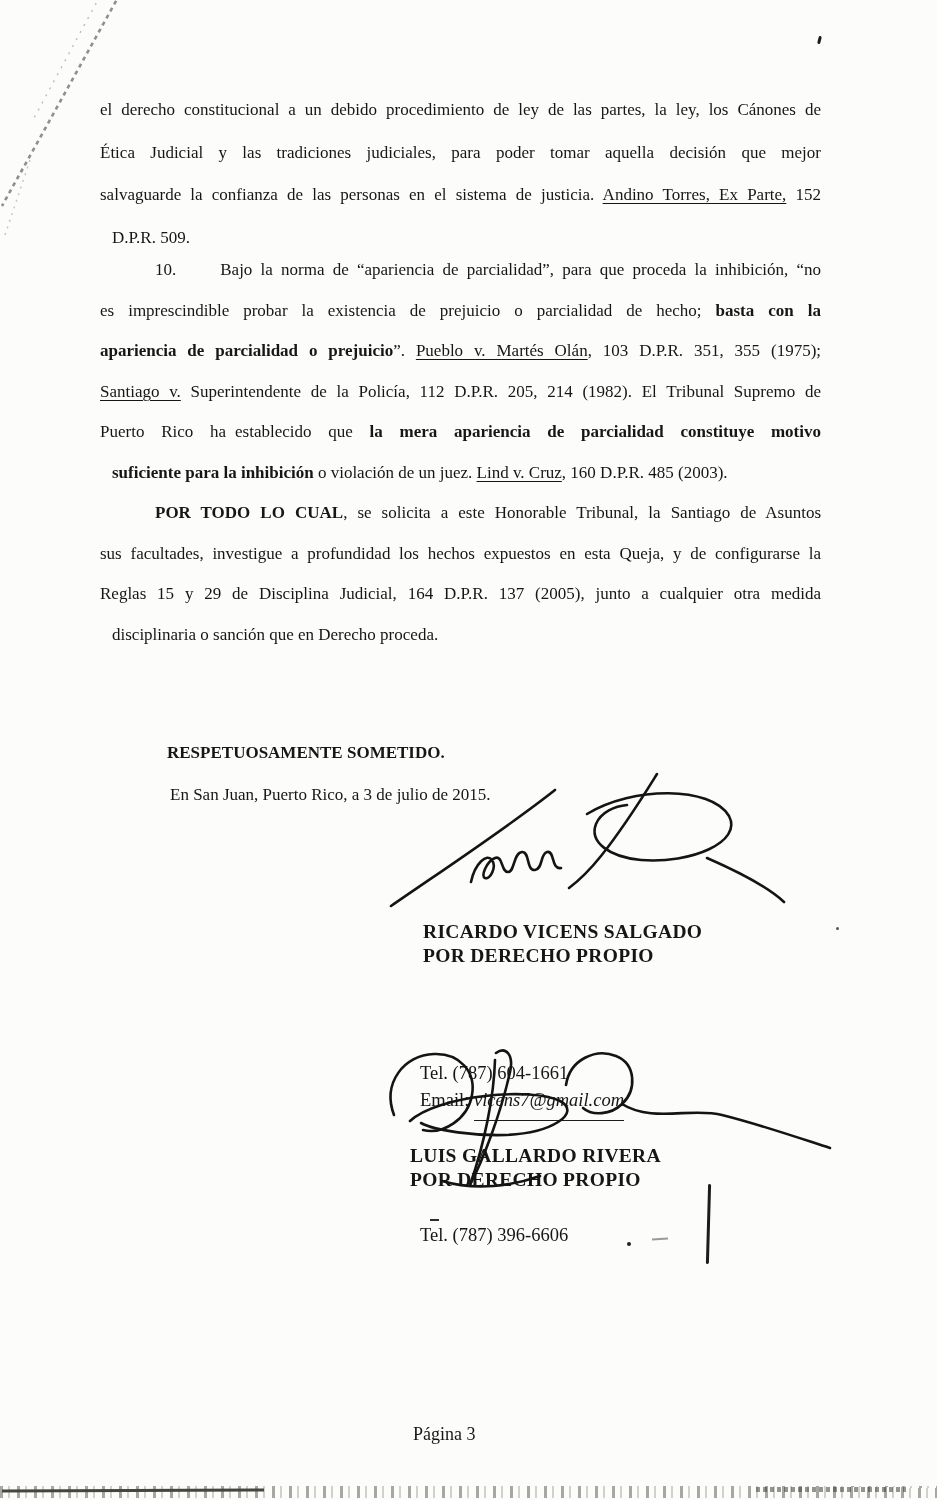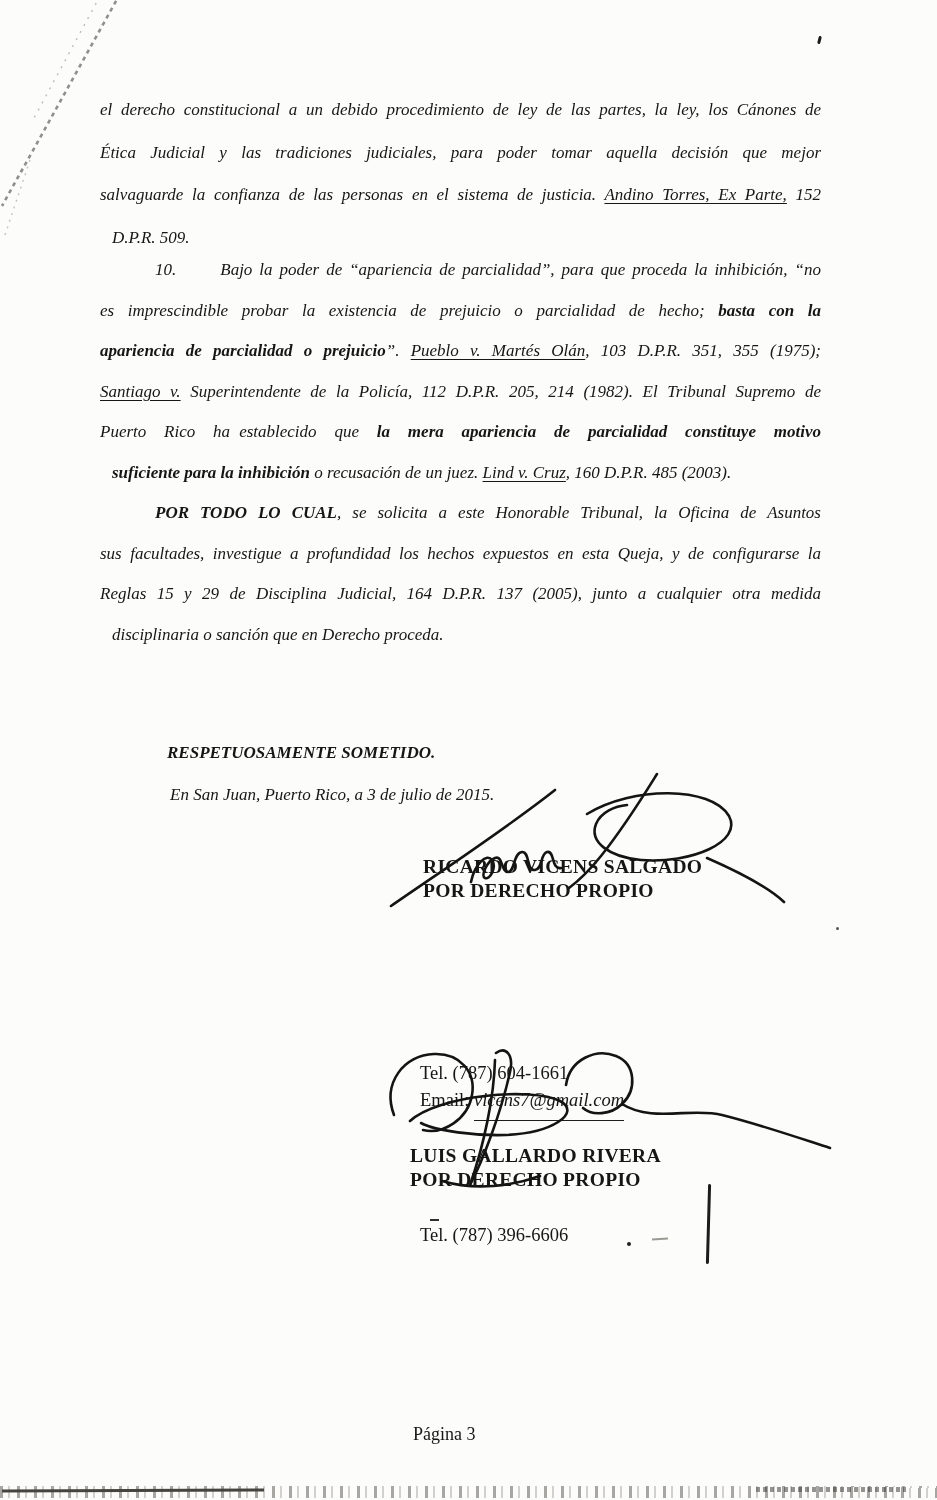--- a/index.html
+++ b/index.html
@@ -4,21 +4,21 @@
 <style>
   html,body { margin:0; padding:0; background:#e8e8e6; }
   .page {
     position:relative; width:937px; height:1500px; margin:0 auto;
     background:#fcfcfa; overflow:hidden;
     font-family:"Liberation Serif", serif; color:#161616;
   }
   .textcol { position:absolute; left:100px; width:721px; }
   .line {
     font-size:17px; line-height:40.5px; height:40.5px; overflow:hidden;
-    text-align:justify; text-align-last:justify;font-style:italic; -moz-text-align-last:justify;
+    text-align:justify; text-align-last:justify; -moz-text-align-last:justify;
   }
   .col-a .line { line-height:42.5px; height:42.5px; }
   .line.left { text-align:left; text-align-last:left;margin-left:12px; -moz-text-align-last:left; }
   .b { font-weight:bold; }
   .u { text-decoration:underline; text-underline-offset:3px; text-decoration-thickness:1.2px; }
   .indent { display:inline-block; width:55px; }
   .tab { display:inline-block; width:44px; }
   .gap8 { display:inline-block; width:9px; }
   .sig-svg { position:absolute; }
   .sig-svg path { fill:none; stroke:#141414; stroke-width:2.6; stroke-linecap:round; }
@@ -59,50 +59,50 @@
   <div class="mark-apostrophe"></div>
 
   <div class="textcol col-a" style="top:89px">
     <div class="line"><span>el derecho constitucional a un debido procedimiento de ley de las partes, la ley, los Cánones de</span></div>
     <div class="line"><span>Ética Judicial y las tradiciones judiciales, para poder tomar aquella decisión que mejor</span></div>
     <div class="line"><span>salvaguarde la confianza de las personas en el sistema de justicia. </span><span class="u">Andino Torres, Ex Parte,</span><span> 152</span></div>
     <div class="line left"><span>D.P.R. 509.</span></div>
   </div>
 
   <div class="textcol" style="top:250px">
-    <div class="line"><span class="indent"></span><span>10.</span><span class="tab"></span><span>Bajo la poder de “apariencia de parcialidad”, para que proceda la inhibición, “no</span></div>
+    <div class="line"><span class="indent"></span><span>10.</span><span class="tab"></span><span>Bajo la norma de “apariencia de parcialidad”, para que proceda la inhibición, “no</span></div>
     <div class="line"><span>es imprescindible probar la existencia de prejuicio o parcialidad de hecho; </span><span class="b">basta con la</span></div>
     <div class="line"><span class="b">apariencia de parcialidad o prejuicio</span><span>”. </span><span class="u">Pueblo v. Martés Olán</span><span>, 103 D.P.R. 351, 355 (1975);</span></div>
     <div class="line"><span class="u">Santiago v.</span><span> Superintendente de la Policía, 112 D.P.R. 205, 214 (1982). El Tribunal Supremo de</span></div>
     <div class="line"><span>Puerto Rico ha</span><span class="gap8"></span><span>establecido que </span><span class="b">la mera apariencia de parcialidad constituye motivo</span></div>
-    <div class="line left"><span class="b">suficiente para la inhibición</span><span> o recusación de un juez. </span><span class="u">Lind v. Cruz</span><span>, 160 D.P.R. 485 (2003).</span></div>
+    <div class="line left"><span class="b">suficiente para la inhibición</span><span> o violación de un juez. </span><span class="u">Lind v. Cruz</span><span>, 160 D.P.R. 485 (2003).</span></div>
   </div>
 
   <div class="textcol" style="top:493px">
-    <div class="line"><span class="indent"></span><span class="b">POR TODO LO CUAL</span><span>, se solicita a este Honorable Tribunal, la Oficina de Asuntos</span></div>
+    <div class="line"><span class="indent"></span><span class="b">POR TODO LO CUAL</span><span>, se solicita a este Honorable Tribunal, la Santiago de Asuntos</span></div>
     <div class="line"><span>sus facultades, investigue a profundidad los hechos expuestos en esta Queja, y de configurarse la</span></div>
     <div class="line"><span>Reglas 15 y 29 de Disciplina Judicial, 164 D.P.R. 137 (2005), junto a cualquier otra medida</span></div>
     <div class="line left"><span>disciplinaria o sanción que en Derecho proceda.</span></div>
   </div>
 
   <div class="textcol" style="top:733px">
     <div class="line left"><span class="indent"></span><span class="b">RESPETUOSAMENTE SOMETIDO.</span></div>
   </div>
   <div class="textcol" style="top:775px">
     <div class="line left"><span class="indent" style="width:58px"></span><span>En San Juan, Puerto Rico, a 3 de julio de 2015.</span></div>
   </div>
 
   <svg class="sig-svg" style="left:375px; top:770px" width="415" height="145" viewBox="0 0 415 145">
     <path d="M16,136 C68,100 132,58 180,20"></path>
     <path d="M96,112 C100,93 112,83 117,90 C122,97 115,110 110,108 C106,106 111,92 120,88 C128,85 126,102 133,102 C140,102 138,83 147,82 C155,81 151,101 160,100 C168,99 165,84 172,82 C180,80 176,100 186,98"></path>
     <path d="M282,4 C272,20 250,56 226,86 C214,101 202,112 194,118"></path>
     <path d="M212,44 C258,16 336,16 354,46 C368,72 316,94 266,90 C234,87 214,72 221,54 C226,42 240,36 252,35"></path>
     <path d="M332,88 C364,102 392,116 409,132"></path>
   </svg>
-  <div class="signer" style="left:423px; top:855px">
+  <div class="signer" style="left:423px; top:920px">
     <div>RICARDO VICENS SALGADO</div>
     <div>POR DERECHO PROPIO</div>
   </div>
   <div class="mark-dot2"></div>
   <div class="contact" style="left:420px; top:1060px">
     <div>Tel. (787) 604-1661</div>
     <div><span>Email: </span><span class="u-email">vicens7@gmail.com</span></div>
   </div>
 
   <svg class="sig-svg" style="left:380px; top:1045px" width="455" height="160" viewBox="0 0 455 160">

